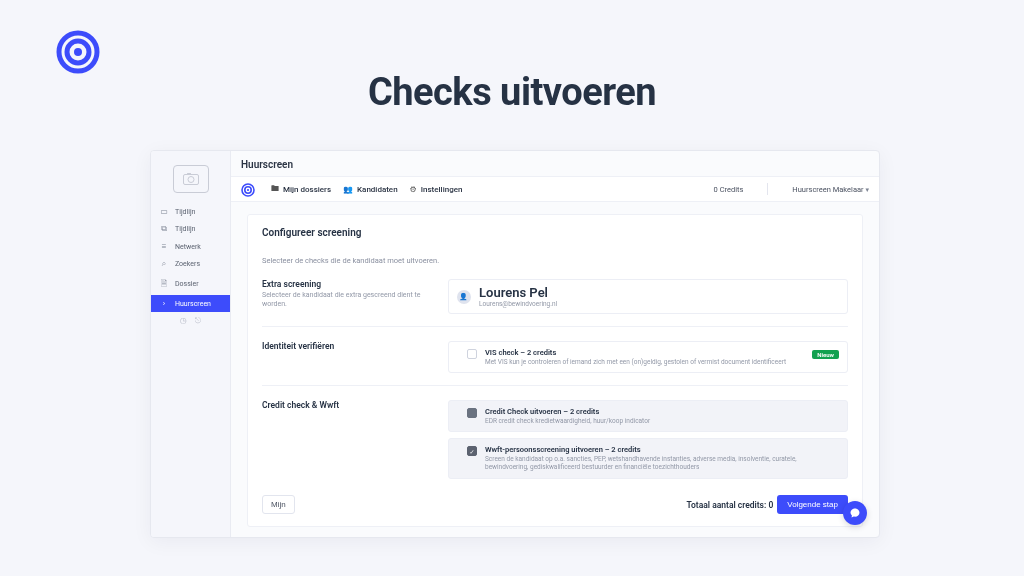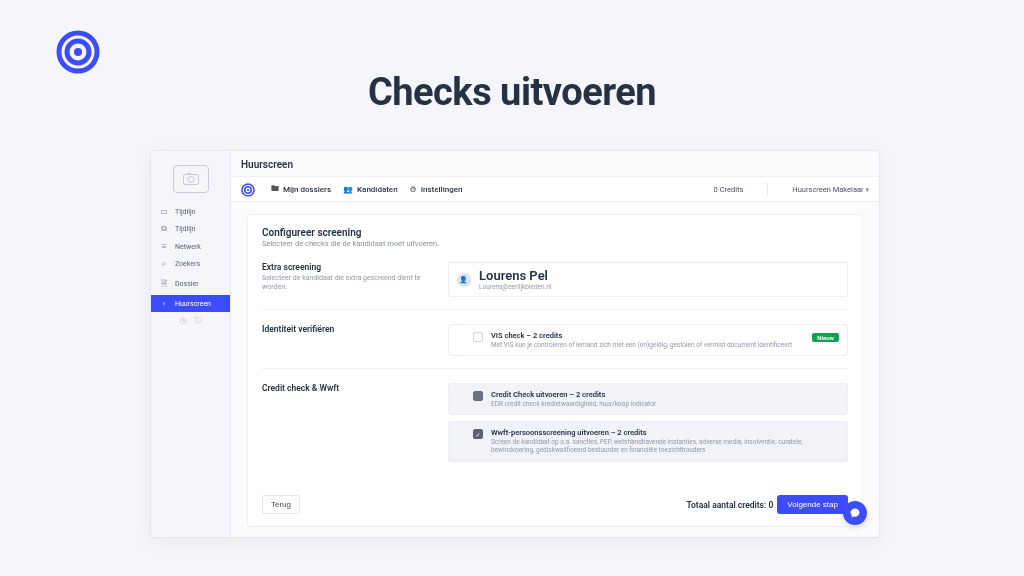--- a/index.html
+++ b/index.html
@@ -30,29 +30,29 @@
   .topbar-nav { display:flex; align-items:center; gap:12px; margin-left:10px; }
   .topbar-nav-item { display:flex; align-items:center; gap:4px; font-size:8px; color:#2b3444; cursor:pointer; font-weight:500; }
   .topbar-nav-item .ico { font-size:8px; color:#555; }
   .topbar-right { margin-left:auto; display:flex; align-items:center; gap:24px; font-size:7.5px; color:#4a5160; }
   .topbar-right .sep { width:1px; height:12px; background:#e3e5ee; }
   .chev { font-size:7px; color:#7e8594; }
 
   .content { flex:1; overflow:hidden; padding: 12px 16px 10px; }
   .card { background:#fff; border:1px solid #eef0f6; border-radius:3px; padding: 12px 14px; height: 100%; display:flex; flex-direction:column;justify-content:center; }
   .card-title { font-size:10px; font-weight:600; color:#263244; }
-  .card-sub { font-size:7.5px; color:#8a90a0; margin-top:1px; }
+  .card-sub { font-size:7.5px; color:#8a90a0; margin-top:18px; }
 
   .section { display:flex; align-items:flex-start; margin-top:14px; gap:16px; }
   .section-left { width:170px; }
   .section-title { font-size:8.5px; font-weight:600; color:#263244; }
   .section-desc { font-size:7px; color:#9298a7; margin-top:2px; line-height:1.3; }
   .section-right { flex:1; display:flex; flex-direction:column; gap:6px; }
 
-  .option { border:1px solid #eceef5; border-radius:3px; padding:6px 24px; display:flex; align-items:flex-start; gap:8px; background:#fff; position:relative; }
+  .option { border:1px solid #eceef5; border-radius:3px; padding:6px 18px; display:flex; align-items:flex-start; gap:8px; background:#fff; position:relative; }
   .option.selected { background:#f2f3f8; }
   .option .chk { width:10px; height:10px; border:1px solid #cfd3de; border-radius:2px; margin-top:1px; flex:0 0 auto; display:flex; align-items:center; justify-content:center; font-size:6px; color:#fff; }
   .option.selected .chk { background:#6a7280; border-color:#6a7280; }
   .option .chk.checked { background:#6a7280; border-color:#6a7280; }
   .option.selected .chk.checked { background:#5c6270; border-color:#5c6270; }
   .opt-main { flex:1; min-width:0; }
   .opt-title { font-size:7.5px; font-weight:600; color:#263244; }
   .opt-desc { font-size:6.5px; color:#9298a7; margin-top:1px; line-height:1.25; }
   .badge { position:absolute; right:8px; top:8px; background:#12a150; color:#fff; font-size:6px; padding:1px 5px; border-radius:2px; font-weight:600; }
 
@@ -173,21 +173,21 @@
           <div class="section">
             <div class="section-left">
               <div class="section-title">Extra screening</div>
               <div class="section-desc">Selecteer de kandidaat die extra gescreend dient te worden.</div>
             </div>
             <div class="section-right">
               <div class="person">
                 <div class="avatar">👤</div>
                 <div class="opt-main">
                   <div class="person-name">Lourens Pel</div>
-                  <div class="person-mail">Lourens@eerlijkbieden.nl</div>
+                  <div class="person-mail">Lourens@bewindvoering.nl</div>
                 </div>
               </div>
             </div>
           </div>
 
           <div class="divider"></div>
 
           <div class="section">
             <div class="section-left">
               <div class="section-title">Identiteit verifiëren</div>
@@ -222,21 +222,21 @@
                 <div class="chk checked">✓</div>
                 <div class="opt-main">
                   <div class="opt-title">Wwft-persoonsscreening uitvoeren – 2 credits</div>
                   <div class="opt-desc">Screen de kandidaat op o.a. sancties, PEP, wetshandhavende instanties, adverse media, insolventie, curatele, bewindvoering, gediskwalificeerd bestuurder en financiële toezichthouders</div>
                 </div>
               </div>
             </div>
           </div>
 
           <div class="footer">
-            <button class="btn-back">Terug</button>
+            <button class="btn-back">Mijn</button>
             <div class="footer-spacer"></div>
             <div class="total">
               <span>Totaal aantal credits:</span>
               <span>0</span>
             </div>
             <button class="btn-next">Volgende stap</button>
           </div>
         </div>
       </div>
 

